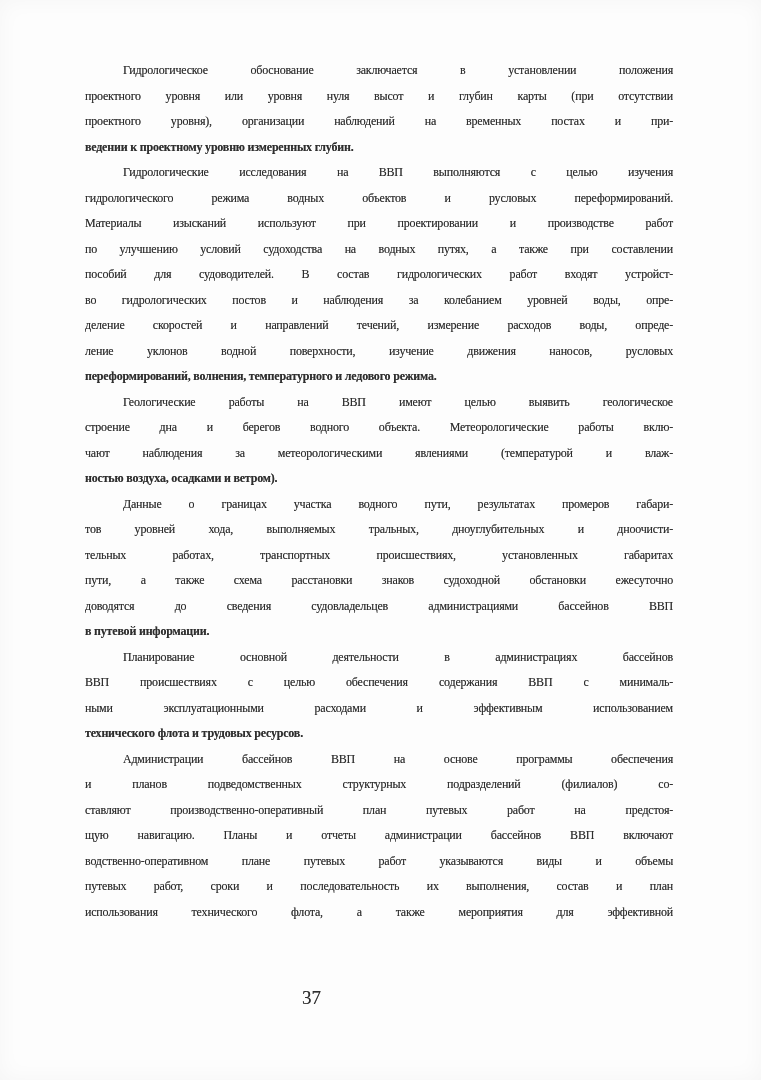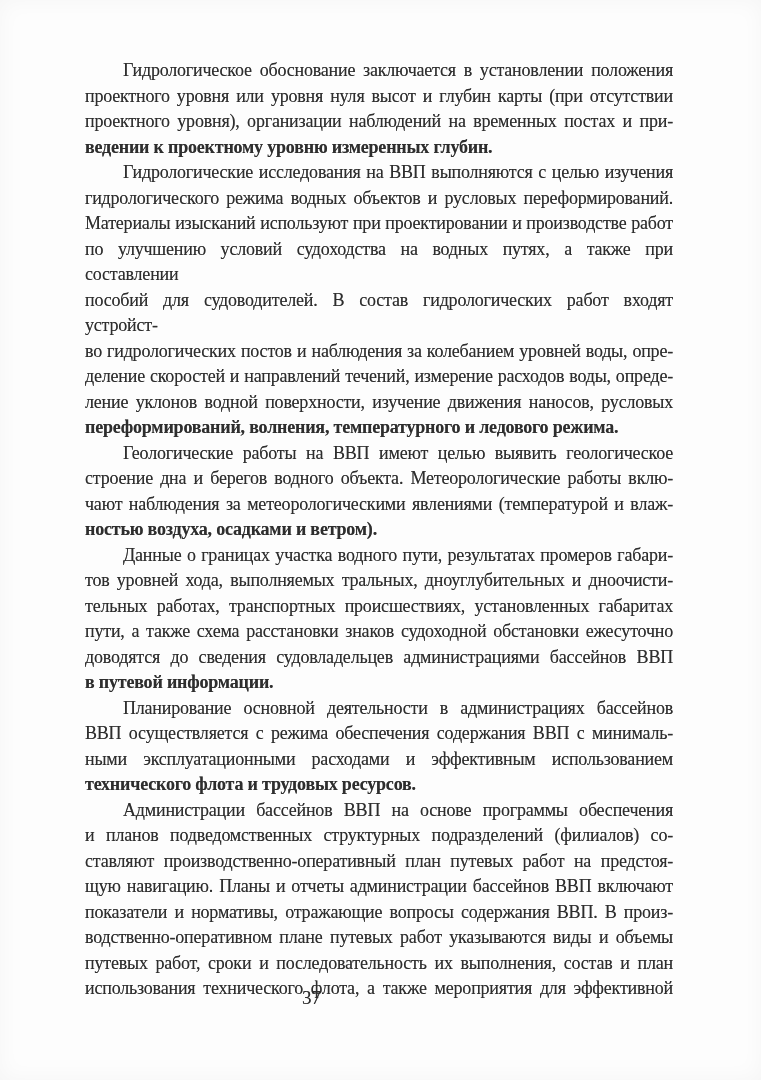--- a/index.html
+++ b/index.html
@@ -26,21 +26,21 @@
     position: absolute;
     left: 85px;
     top: 58px;
     width: 588px;
   }
   .paragraph {
     margin: 0;
     padding: 0;
   }
   .line {
-    font-size: 18px;
+    font-size: 12px;
     line-height: 25.5px;
     letter-spacing: -0.2px;
     text-align: justify;
     text-align-last: justify;
     text-shadow: 0 0 0.4px rgba(46,46,46,0.55);
     white-space: normal;
   }
   .line.para-first {
     text-indent: 38px;
   }
@@ -90,29 +90,28 @@
       <div class="paragraph">
         <div class="line para-first">Данные о границах участка водного пути, результатах промеров габари-</div>
         <div class="line">тов уровней хода, выполняемых тральных, дноуглубительных и дноочисти-</div>
         <div class="line">тельных работах, транспортных происшествиях, установленных габаритах</div>
         <div class="line">пути, а также схема расстановки знаков судоходной обстановки ежесуточно</div>
         <div class="line">доводятся до сведения судовладельцев администрациями бассейнов ВВП</div>
         <div class="line para-last">в путевой информации.</div>
       </div>
       <div class="paragraph">
         <div class="line para-first">Планирование основной деятельности в администрациях бассейнов</div>
-        <div class="line">ВВП осуществляется с режима обеспечения содержания ВВП с минималь-</div>
+        <div class="line">ВВП происшествиях с целью обеспечения содержания ВВП с минималь-</div>
         <div class="line">ными эксплуатационными расходами и эффективным использованием</div>
         <div class="line para-last">технического флота и трудовых ресурсов.</div>
       </div>
       <div class="paragraph">
         <div class="line para-first">Администрации бассейнов ВВП на основе программы обеспечения</div>
         <div class="line">и планов подведомственных структурных подразделений (филиалов) со-</div>
         <div class="line">ставляют производственно-оперативный план путевых работ на предстоя-</div>
         <div class="line">щую навигацию. Планы и отчеты администрации бассейнов ВВП включают</div>
-        <div class="line">показатели и нормативы, отражающие вопросы содержания ВВП. В произ-</div>
         <div class="line">водственно-оперативном плане путевых работ указываются виды и объемы</div>
         <div class="line">путевых работ, сроки и последовательность их выполнения, состав и план</div>
         <div class="line">использования технического флота, а также мероприятия для эффективной</div>
       </div>
     </div>
   <div class="page-number">37</div>
 </div>
 
 </body></html>

